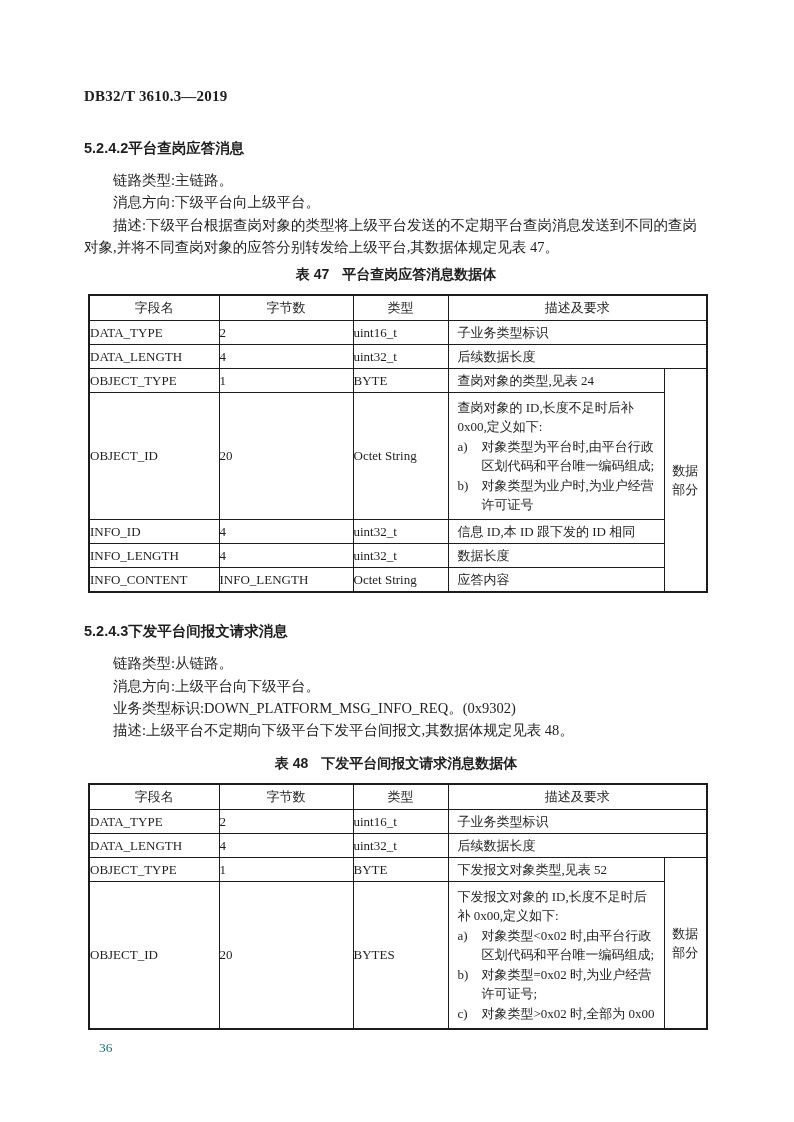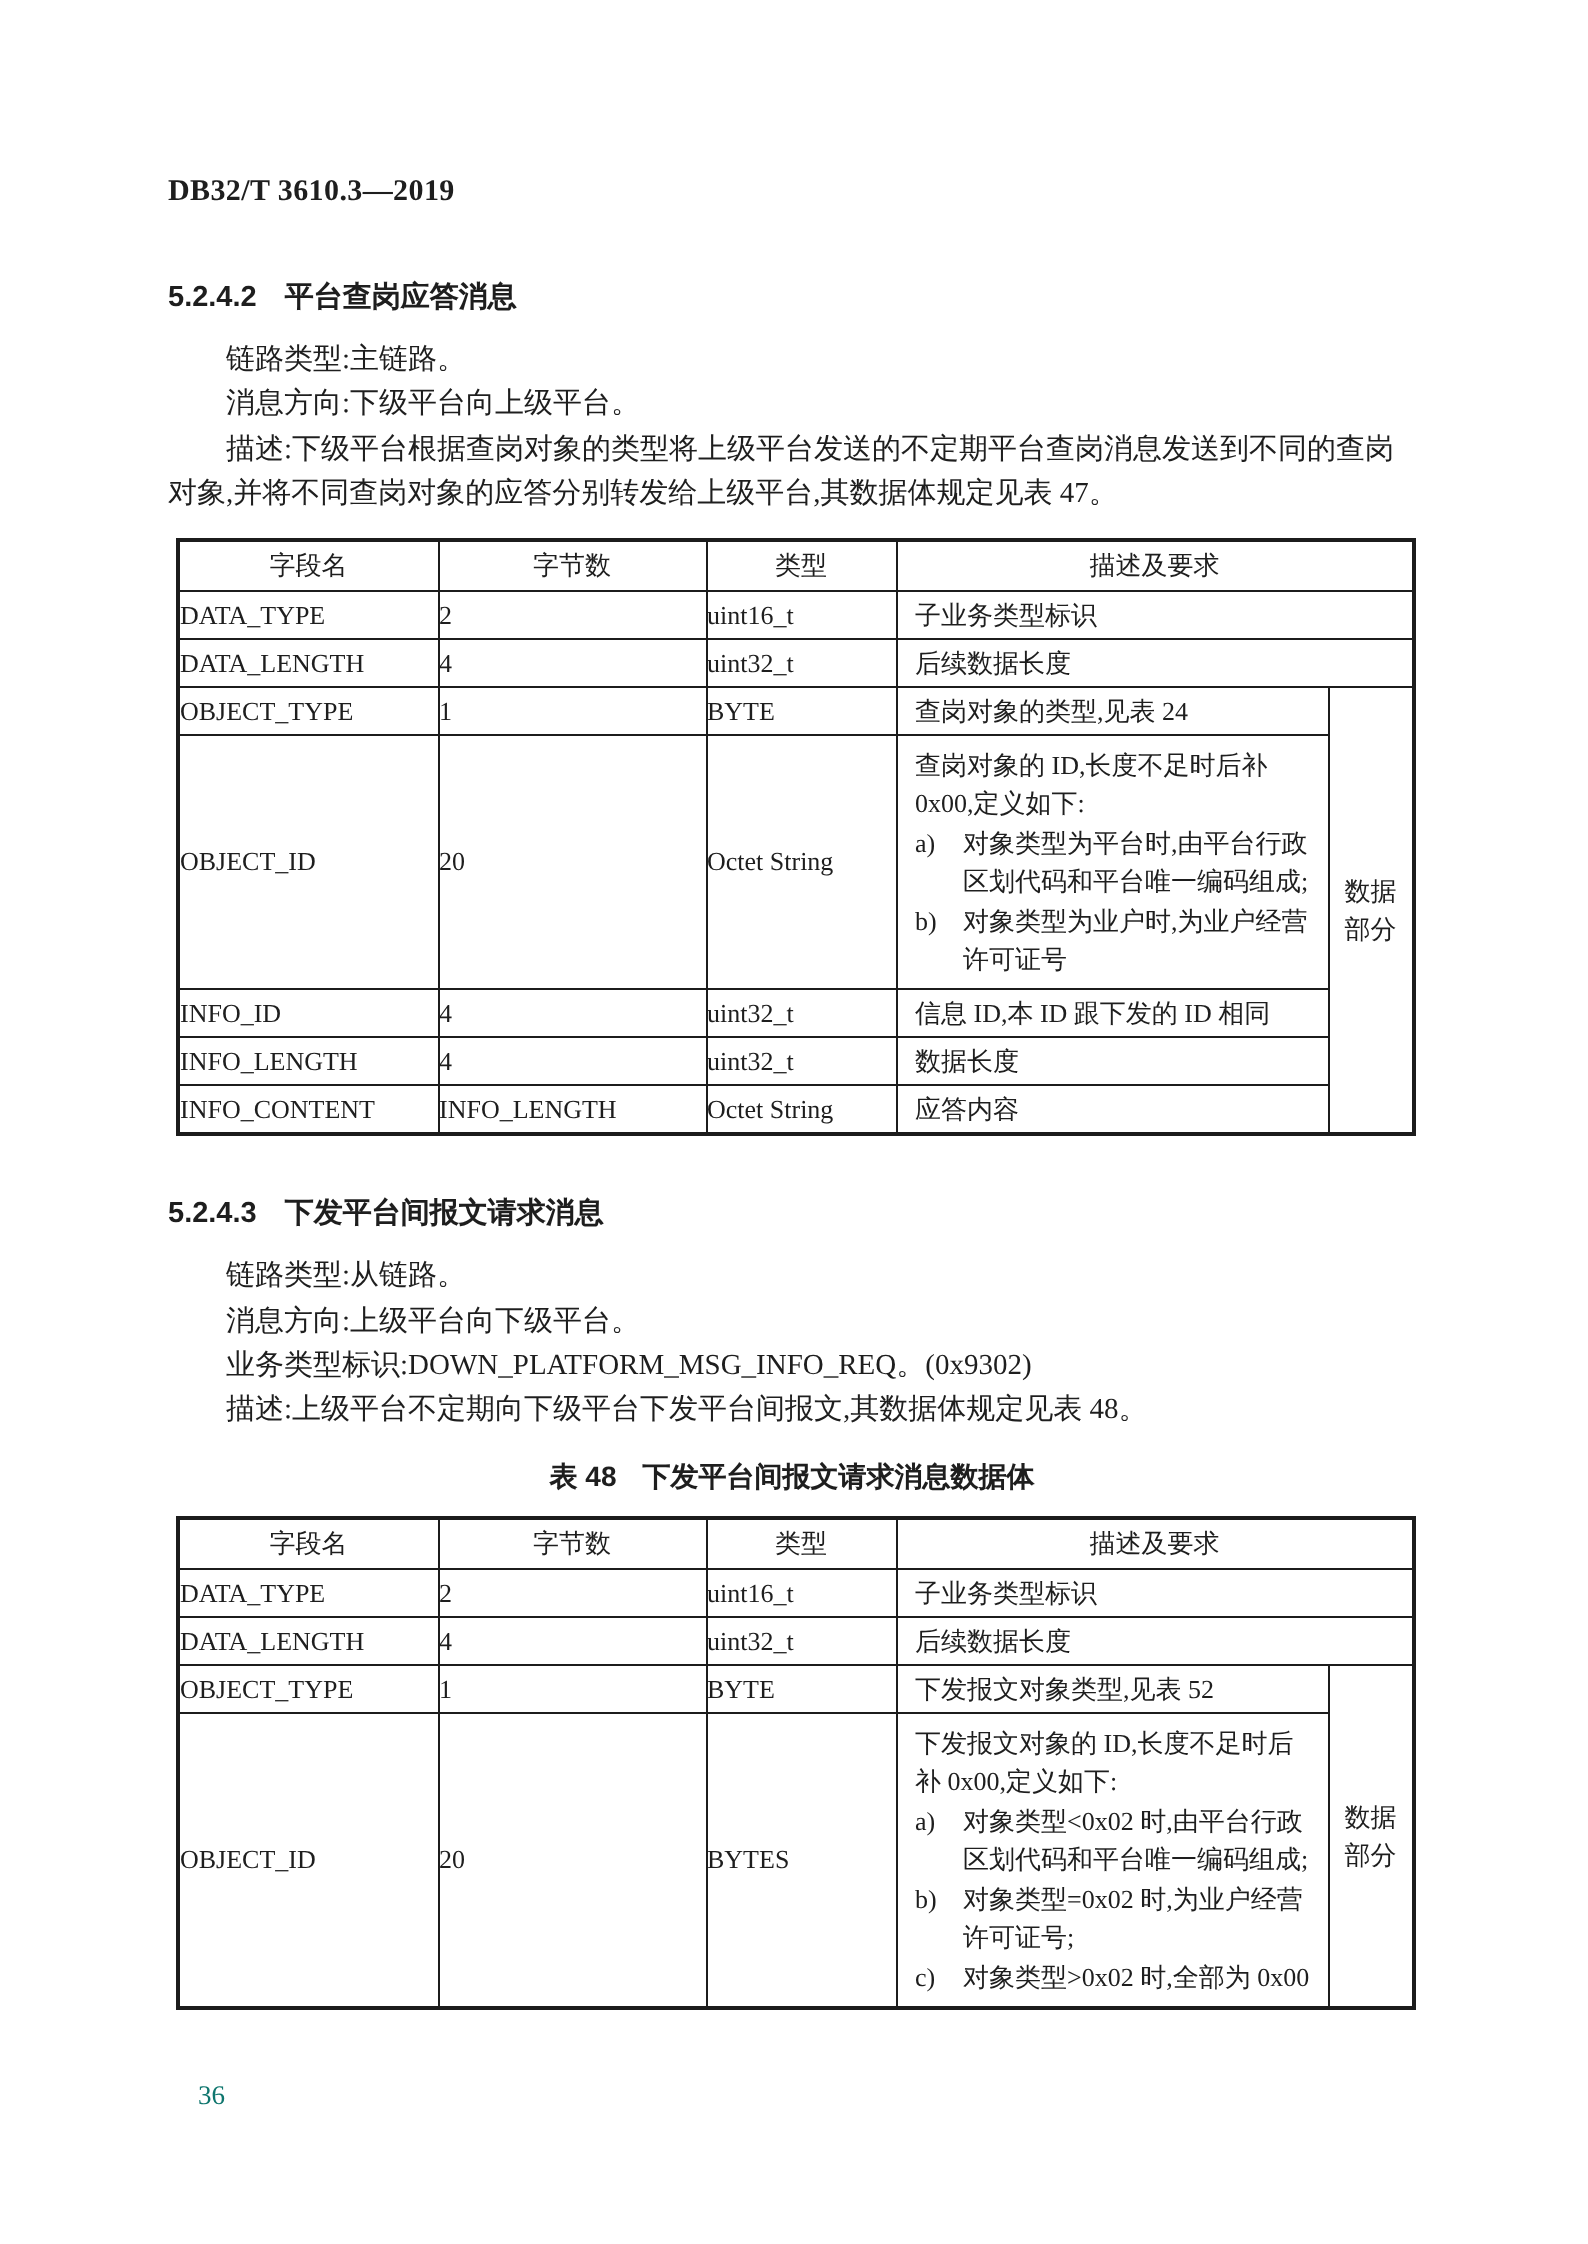--- a/index.html
+++ b/index.html
@@ -10,21 +10,21 @@
     font-family:"Liberation Serif","DejaVu Serif",serif; color:#1e1e1e;
   }
   .content { position:absolute; left:84px; top:88px; width:624px; }
 
   .doc-header { font-weight:bold; font-size:15px; letter-spacing:0.2px; }
 
   .sec-heading {
     font-family:"Liberation Sans","DejaVu Sans",sans-serif;
     font-weight:bold; font-size:14.5px; margin-top:34px;
   }
-  .sec-heading .sec-num { margin-right:14px; }
+  .sec-heading .sec-num { }
 
   .para-block { margin-top:11px; }
   .body-line {
     font-size:14.5px; line-height:22.4px; text-indent:2em;
   }
 
   .tbl-caption {
     text-align:center; margin-top:7px;
     font-family:"Liberation Sans","DejaVu Sans",sans-serif;
     font-weight:bold; font-size:14px;
@@ -72,20 +72,23 @@
 
     <div class="sec-heading">
       <span class="sec-num">5.2.4.2</span><span>平台查岗应答消息</span>
     </div>
     <div class="para-block">
       <p class="body-line">链路类型:主链路。</p>
       <p class="body-line">消息方向:下级平台向上级平台。</p>
       <p class="body-line">描述:下级平台根据查岗对象的类型将上级平台发送的不定期平台查岗消息发送到不同的查岗对象,并将不同查岗对象的应答分别转发给上级平台,其数据体规定见表 47。</p>
     </div>
 
+    <div class="tbl-caption">
+      <span class="cap-label">表 47</span><span>平台查岗应答消息数据体</span>
+    </div>
 
     <table class="spec">
       <colgroup>
         <col class="col-field">
           <col class="col-bytes">
           <col class="col-type">
           <col class="col-desc">
           <col class="col-side">
       </colgroup>
       <tbody>

